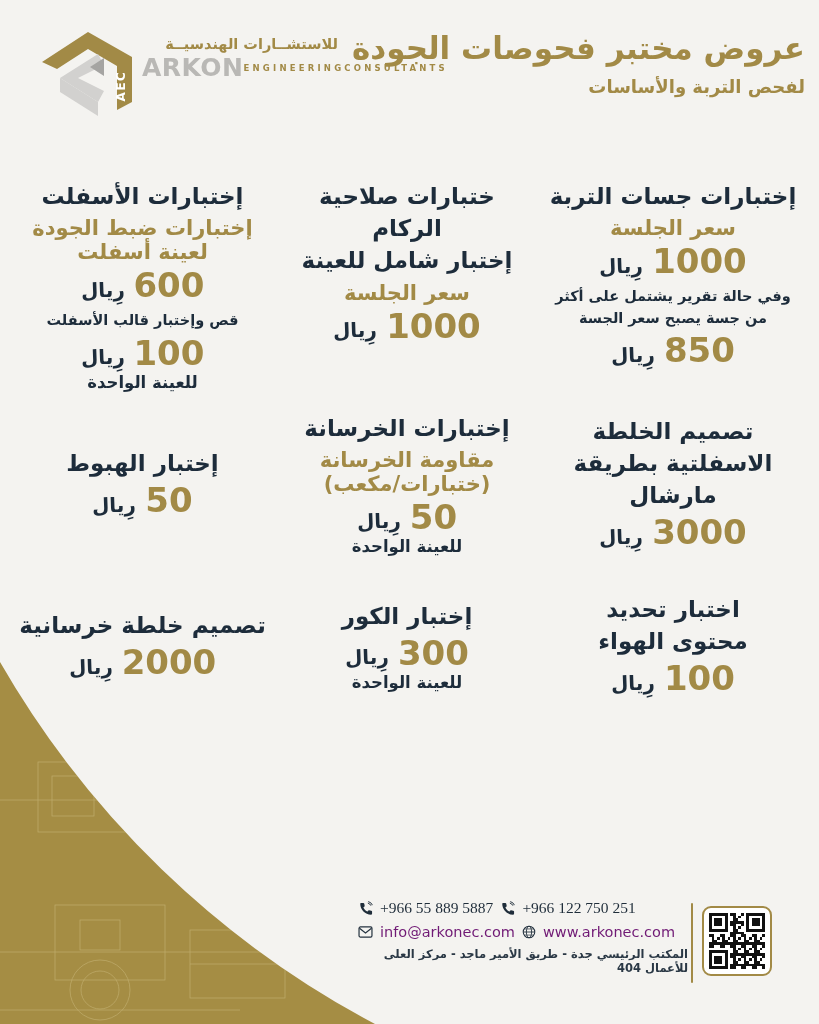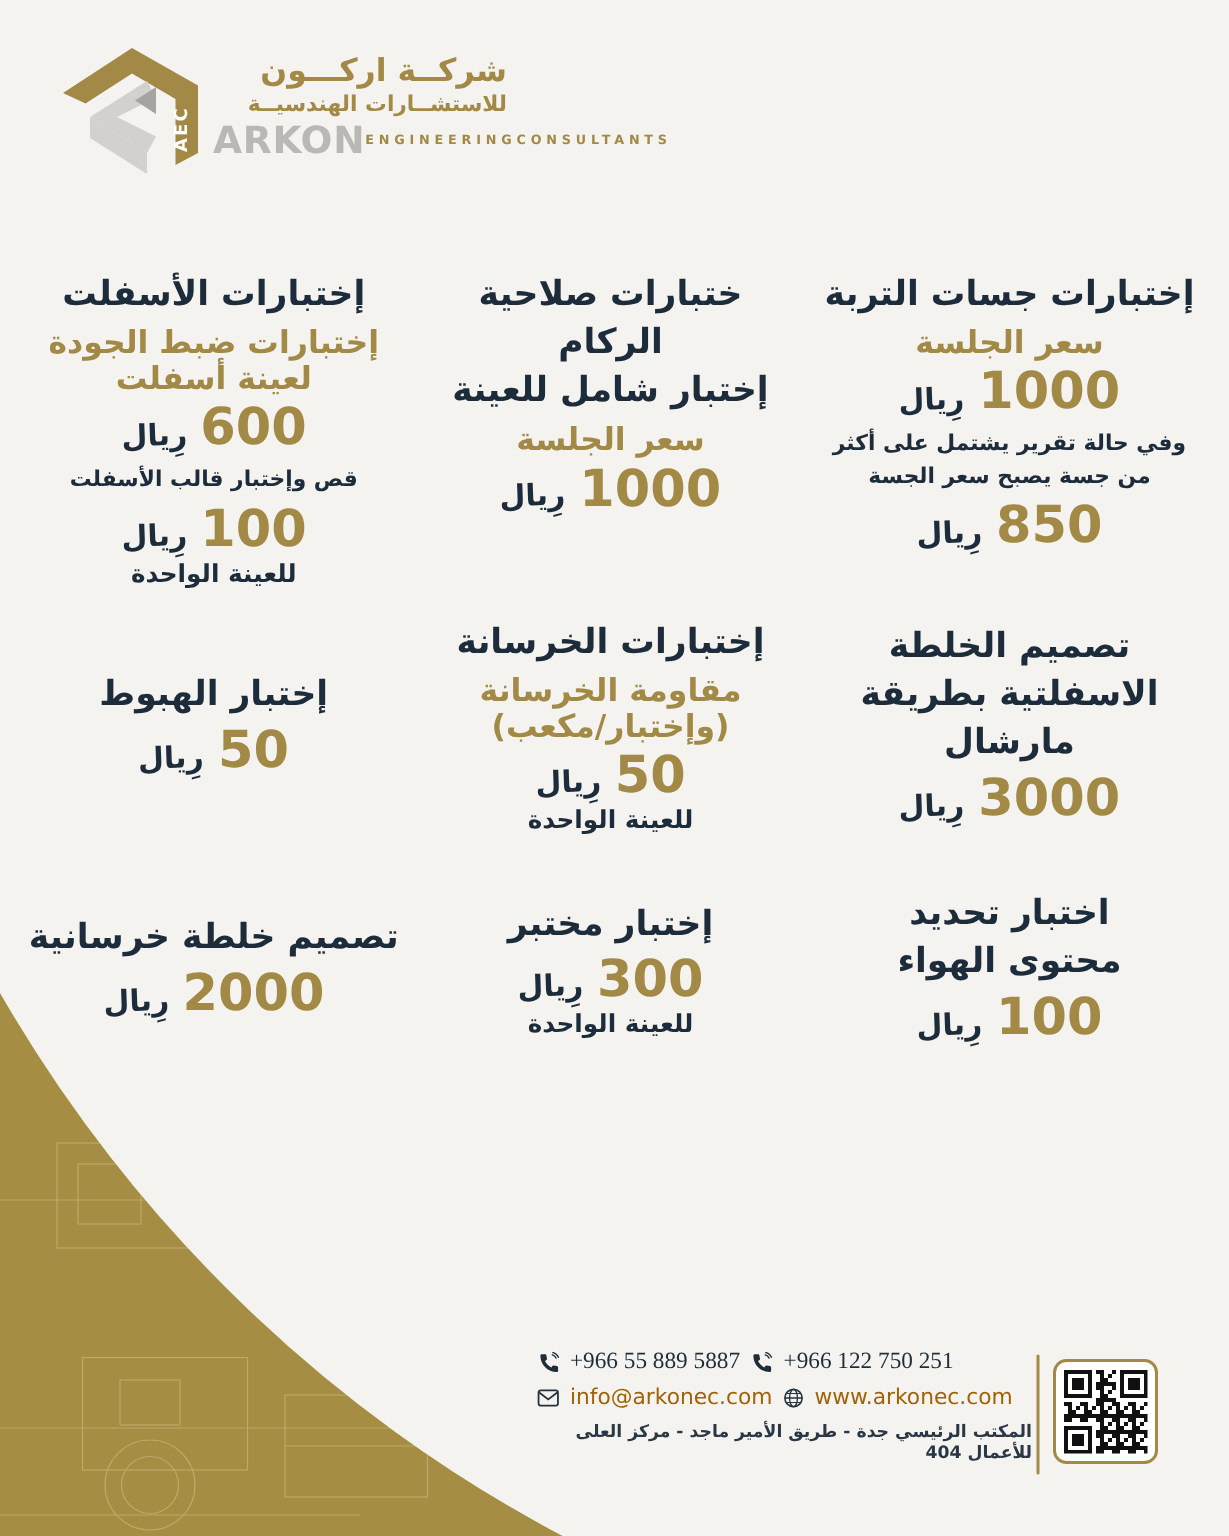--- a/index.html
+++ b/index.html
@@ -41,21 +41,21 @@
   .contact{position:absolute;left:437px;top:791px;width:280px;text-align:center;}
   .contact .lbl{font-size:30px;font-weight:bold;color:#1d2c3b;}
   .contact .num{font-family:"Liberation Serif","DejaVu Serif",serif;font-size:30px;color:#9f8a4a;
                 letter-spacing:2px;margin-top:5px;direction:ltr;}
 
   
   .footer{position:absolute;right:131px;top:899px;width:330px;display:flex;flex-direction:column;
           align-items:flex-end;gap:7px;}
   .f-line{display:flex;direction:ltr;align-items:center;gap:7px;}
   .f-phone{font-family:"Liberation Serif","DejaVu Serif",serif;font-size:15.5px;color:#1f2d3a;}
-  .f-web{font-size:14.5px;color:#a16207;}
+  .f-web{font-size:14.5px;color:#701a75;}
   .f-addr{font-size:11.5px;font-weight:bold;color:#2a3845;direction:rtl;}
   .f-sep{position:absolute;left:691px;top:903px;width:2px;height:80px;background:#a28a46;border-radius:1px;}
   .qr{position:absolute;left:702px;top:906px;width:56px;height:56px;padding:5px;background:#fff;
       border:2px solid #a28a46;border-radius:9px;}
   .icon{display:inline-flex;}
 </style>
 </head>
 <body>
 
 <div class="page">
@@ -93,31 +93,34 @@
   </svg>
 
   <svg class="logo-mark" width="100" height="112" viewBox="0 0 100 112">
     <polygon points="6,42 52,12 96,37 96,82 81,90 81,46 52,29 21,49" fill="#a28a46"></polygon>
     <polygon points="62,34 24,58 62,82 68,71 42,58 68,45" fill="#d2d1cf"></polygon>
     <polygon points="68,38 68,56 54,47" fill="#a5a4a2"></polygon>
     <polygon points="24,58 62,82 62,96 24,72" fill="#d2d1cf"></polygon>
     <text x="88.5" y="66" transform="rotate(-90 88.5 66)" text-anchor="middle" fill="#ffffff" font-family="DejaVu Sans, sans-serif" font-size="12" font-weight="bold" letter-spacing="1.5">AEC</text>
   </svg>
   <div class="logo-text">
-    <div class="co-ar1">شركــة اركـــون</div>
     <div class="co-ar2">للاستشــارات الهندسيــة</div>
     <div class="brand-row">
       <span class="brand-en">ARKON</span>
       <span class="brand-sub">
         <span>ENGINEERING</span>
         <span>CONSULTANTS</span>
       </span>
     </div>
   </div>
 
+  <div class="header-title">
+    <div class="t">عروض مختبر فحوصات الجودة</div>
+    <div class="s">لفحص التربة والأساسات</div>
+  </div>
 
   <div class="grid-row" id="row0">
       <div class="card">
         <div class="title">إختبارات جسات التربة</div>
         <div class="sub">سعر الجلسة</div>
         <div class="price">
           <span class="num">1000</span>
           <span class="riyal">رِيال</span>
         </div>
         <div class="note">وفي حالة تقرير يشتمل على أكثر
@@ -155,21 +158,21 @@
       <div class="card">
         <div class="title">تصميم الخلطة
 الاسفلتية بطريقة مارشال</div>
         <div class="price">
           <span class="num">3000</span>
           <span class="riyal">رِيال</span>
         </div>
       </div>
       <div class="card">
         <div class="title">إختبارات الخرسانة</div>
-        <div class="sub">مقاومة الخرسانة (وإختبار/مكعب)</div>
+        <div class="sub">مقاومة الخرسانة (ختبارات/مكعب)</div>
         <div class="price">
           <span class="num">50</span>
           <span class="riyal">رِيال</span>
         </div>
         <div class="foot">للعينة الواحدة</div>
       </div>
       <div class="card">
         <div class="title">إختبار الهبوط</div>
         <div class="price">
           <span class="num">50</span>
@@ -180,21 +183,21 @@
   <div class="grid-row" id="row2">
       <div class="card">
         <div class="title">اختبار تحديد
 محتوى الهواء</div>
         <div class="price">
           <span class="num">100</span>
           <span class="riyal">رِيال</span>
         </div>
       </div>
       <div class="card">
-        <div class="title">إختبار مختبر</div>
+        <div class="title">إختبار الكور</div>
         <div class="price">
           <span class="num">300</span>
           <span class="riyal">رِيال</span>
         </div>
         <div class="foot">للعينة الواحدة</div>
       </div>
       <div class="card">
         <div class="title">تصميم خلطة خرسانية</div>
         <div class="price">
           <span class="num">2000</span>

